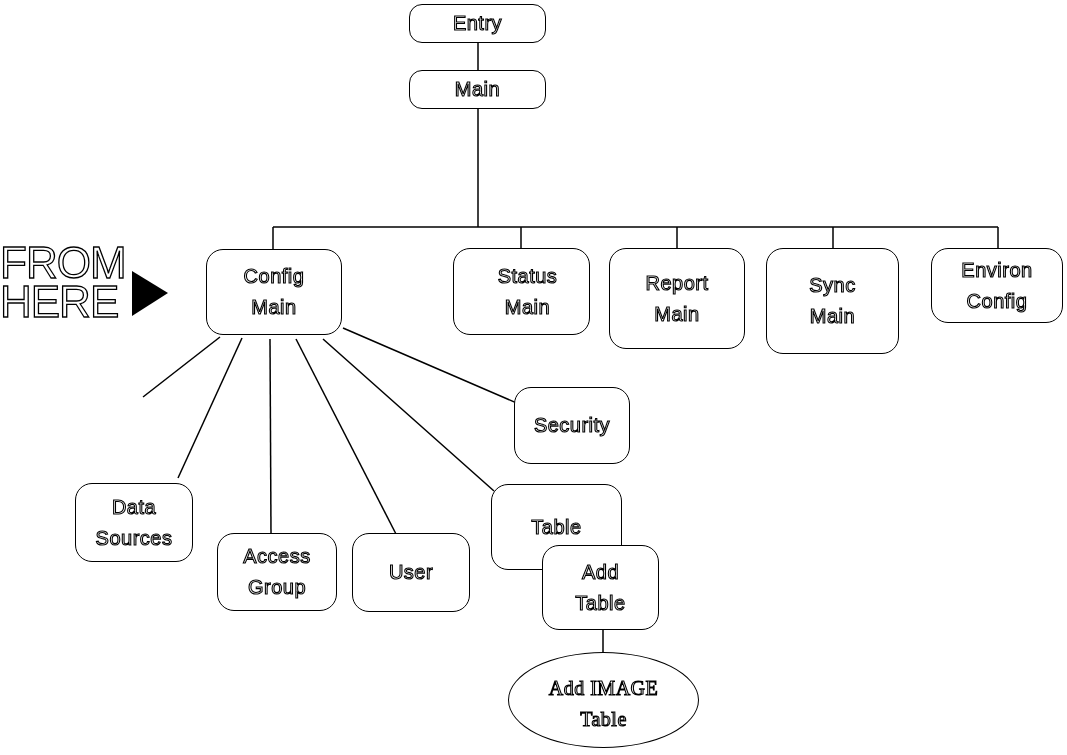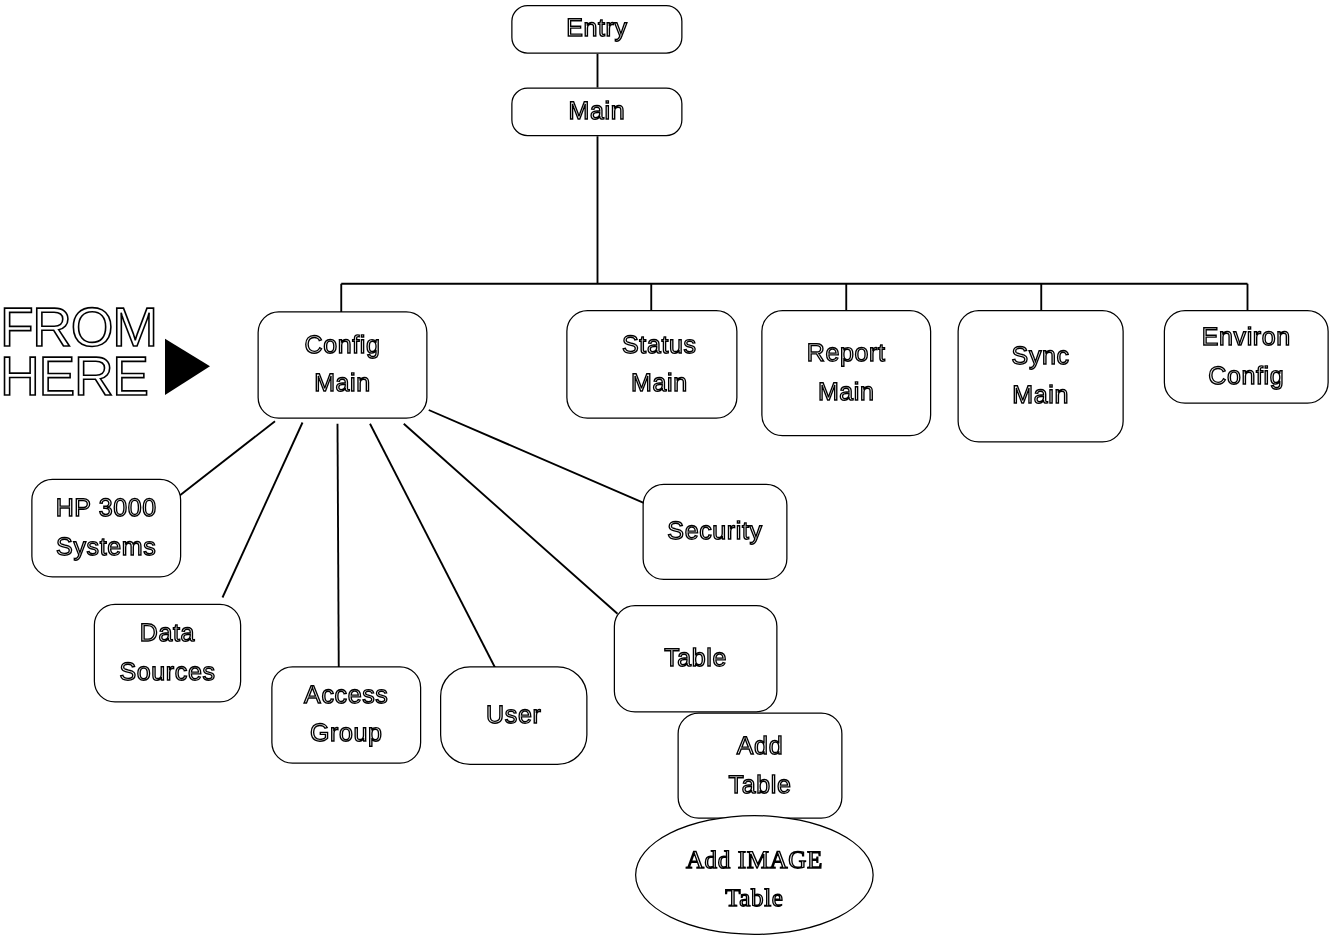--- a/index.html
+++ b/index.html
@@ -52,24 +52,24 @@
   #n-entry    { left: 409px; top: 4px;   width: 137px; height: 39px; border-radius: 13px; }
   #n-main     { left: 409px; top: 70px;  width: 137px; height: 39px; border-radius: 13px; }
   #n-config   { left: 206px; top: 249px; width: 136px; height: 86px; }
   #n-status   { left: 453px; top: 248px; width: 137px; height: 87px; padding-left: 12px; }
   #n-report   { left: 609px; top: 248px; width: 136px; height: 101px; }
   #n-sync     { left: 766px; top: 248px; width: 133px; height: 106px; }
   #n-environ  { left: 931px; top: 248px; width: 132px; height: 75px; }
   #n-hp3000   { left: 25px;  top: 383px; width: 120px; height: 79px; }
   #n-datasrc  { left: 75px;  top: 483px; width: 118px; height: 79px; text-align: center; }
   #n-accgrp   { left: 217px; top: 533px; width: 120px; height: 78px; }
-  #n-user     { left: 352px; top: 533px; width: 118px; height: 79px; border-radius: 24px; }
+  #n-user     { left: 352px; top: 533px; width: 118px; height: 79px; }
   #n-security { left: 514px; top: 387px; width: 116px; height: 77px; }
   #n-table    { left: 491px; top: 484px; width: 131px; height: 86px; }
-  #n-addtable { left: 542px; top: 570px; width: 132px; height: 85px; }
+  #n-addtable { left: 542px; top: 545px; width: 117px; height: 85px; }
   #n-addimage { left: 508px; top: 652px; width: 191px; height: 96px; border-radius: 50%; padding-top: 8px; font-family: Liberation Serif, serif; }
 </style>
 </head>
 <body>
 
 <div class="stage">
 
   <svg class="wires" viewBox="0 0 1067 755" xmlns="http://www.w3.org/2000/svg">
     <line x1="478" y1="43" x2="478" y2="70"></line>
     <line x1="478" y1="109" x2="478" y2="227"></line>
@@ -97,22 +97,20 @@
   <div class="node" id="n-config">Config
 Main</div>
   <div class="node" id="n-status">Status
 Main</div>
   <div class="node" id="n-report">Report
 Main</div>
   <div class="node" id="n-sync">Sync
 Main</div>
   <div class="node" id="n-environ">Environ
 Config</div>
-  <div class="node" id="n-hp3000">HP 3000
-Systems</div>
   <div class="node" id="n-datasrc">Data
 Sources</div>
   <div class="node" id="n-accgrp">Access
 Group</div>
   <div class="node" id="n-user">User</div>
   <div class="node" id="n-security">Security</div>
   <div class="node" id="n-table">Table</div>
   <div class="node" id="n-addtable">Add
 Table</div>
   <div class="node" id="n-addimage">Add IMAGE

